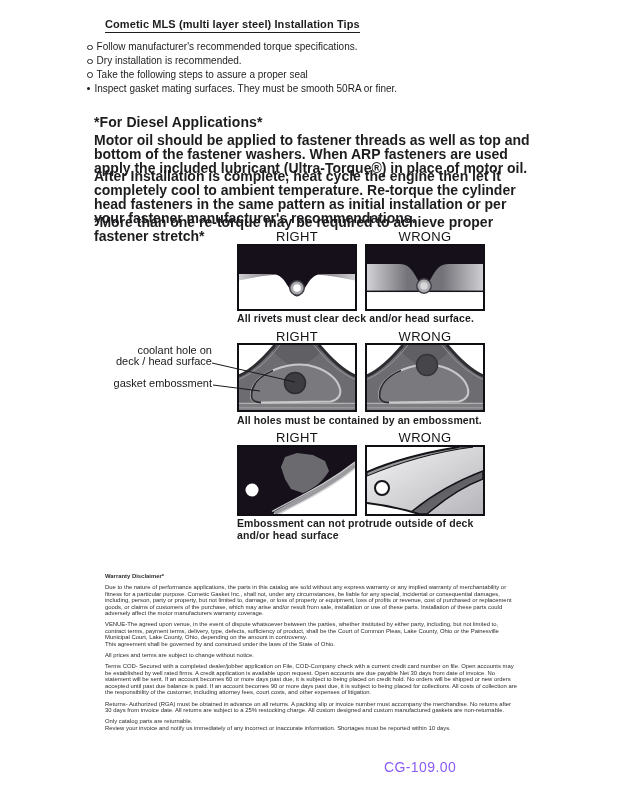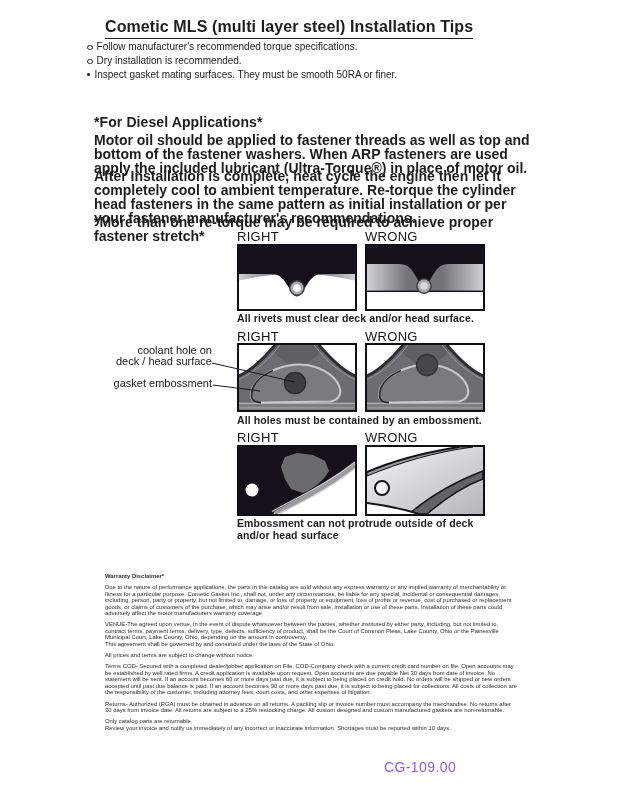--- a/index.html
+++ b/index.html
@@ -3,37 +3,37 @@
 <meta charset="utf-8">
 <style>
   html,body{margin:0;padding:0;}
   body{
     width:618px;height:800px;position:relative;background:#ffffff;
     font-family:"Liberation Sans",sans-serif;color:#1d1d1f;overflow:hidden;
   }
   .abs{position:absolute;}
   
   .title{
-    left:105px;top:18px;font-size:16px;font-weight:bold;
+    left:105px;top:18px;font-size:11px;font-weight:bold;
     border-bottom:1.5px solid #1d1d1f;padding-bottom:1.5px;letter-spacing:0.1px;
   }
   
   .bullets{left:87px;top:40px;font-size:10px;line-height:13.9px;}
   .brow{display:flex;align-items:flex-start;}
   .odot{width:3.6px;height:3.6px;border:1px solid #2a2a2c;border-radius:50%;margin:4.6px 4px 0 0;flex:none;}
   .fdot{width:3.4px;height:3.4px;background:#1d1d1f;border-radius:50%;margin:4.8px 4px 0 0;flex:none;}
   .sub{}
   
   .dheading{left:94px;top:114px;font-size:14px;font-weight:bold;letter-spacing:0.1px;}
   .para{left:94px;width:436px;font-size:14px;line-height:14px;font-weight:bold;}
   .p1{top:133px;}
   .p2{top:169px;}
   .pnote{top:215px;}
   
-  .dgm-label{width:120px;font-size:13px;letter-spacing:0.3px;color:#141416;}
+  .dgm-label{width:120px;text-align:center;font-size:13px;letter-spacing:0.3px;color:#141416;}
   .lab-l{left:237px;}
   .lab-r{left:365px;}
   .row1-lab{top:229px;}
   .row2-lab{top:329px;}
   .row3-lab{top:430px;}
   .imgbox{width:116px;border:2px solid #101014;background:#fff;font-size:0;line-height:0;}
   .imgbox svg{display:block;width:100%;height:100%;}
   .b1{height:63px;top:244px;}
   .b2{height:65px;top:343px;}
   .b3{height:67px;top:445px;}
@@ -62,20 +62,24 @@
 
 <div class="abs bullets">
   <div class="brow">
     <span class="odot"></span>
     <span>Follow manufacturer's recommended torque specifications.</span>
   </div>
   <div class="brow">
     <span class="odot"></span>
     <span>Dry installation is recommended.</span>
   </div>
+  <div class="brow">
+    <span class="odot"></span>
+    <span>Take the following steps to assure a proper seal</span>
+  </div>
   <div class="brow sub">
     <span class="fdot"></span>
     <span>Inspect gasket mating surfaces.  They must be smooth 50RA or finer.</span>
   </div>
 </div>
 
 <div class="abs dheading">*For Diesel Applications*</div>
 <div class="abs para p1">Motor oil should be applied to fastener threads as well as top and bottom of the fastener washers. When ARP fasteners are used apply the included lubricant (Ultra-Torque®) in place of motor oil.</div>
 <div class="abs para p2">After Installation is complete, heat cycle the engine then let it completely cool to ambient temperature. Re-torque the cylinder head fasteners in the same pattern as initial installation or per your fastener manufacturer's recommendations.</div>
 <div class="abs para pnote">*More than one re-torque may be required to achieve proper fastener stretch*</div>

